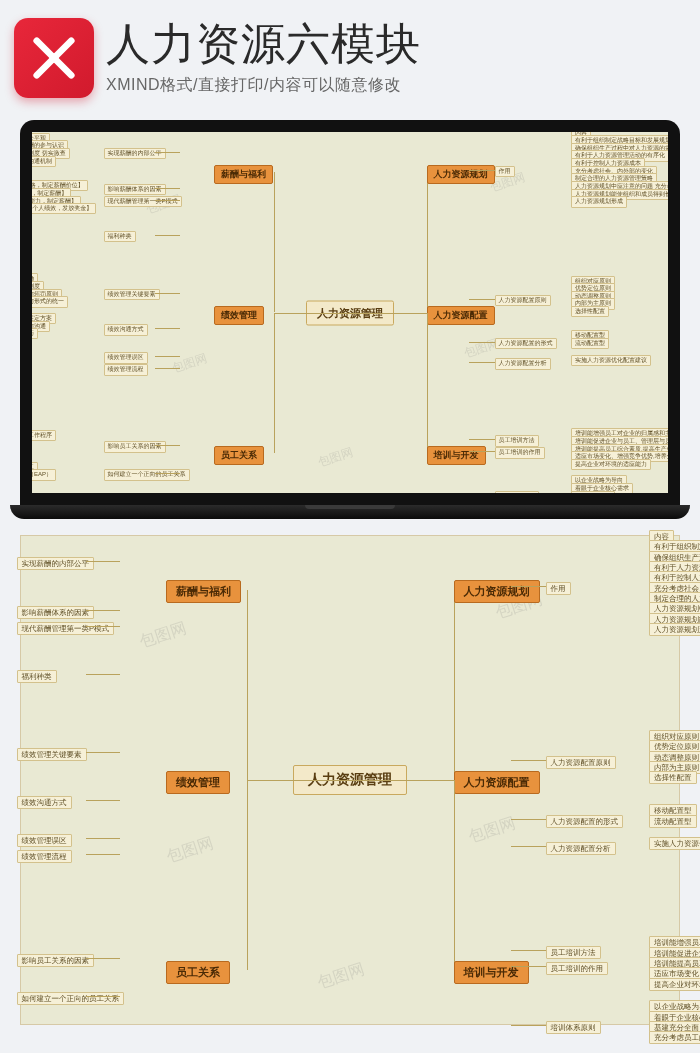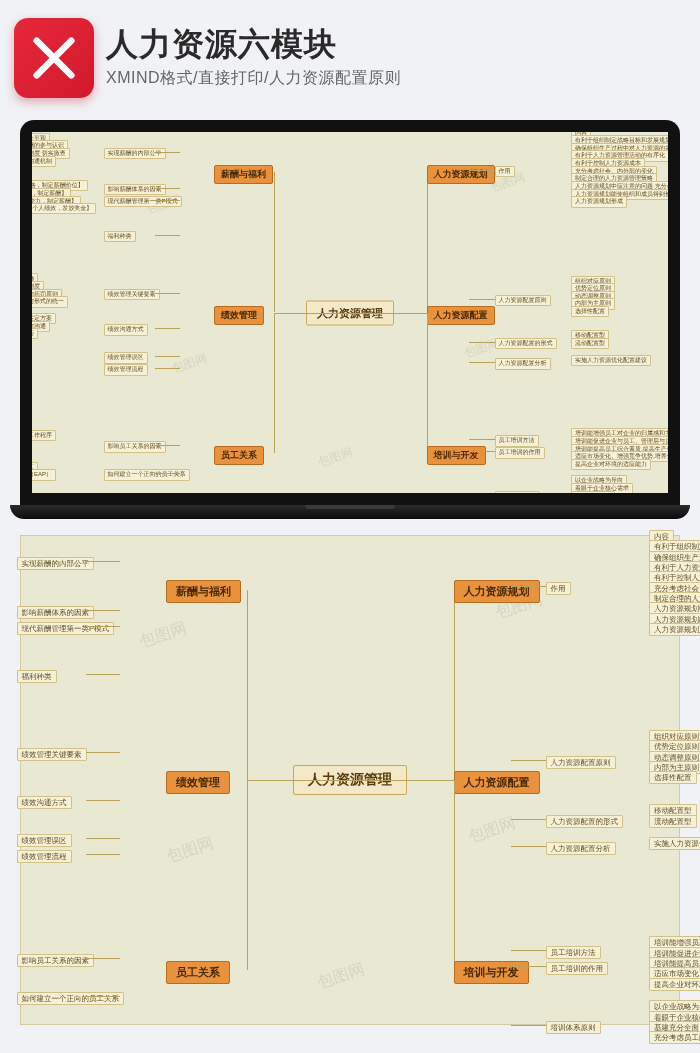--- a/index.html
+++ b/index.html
@@ -24,22 +24,22 @@
     border-radius: 14px;
     display: flex;
     align-items: center;
     justify-content: center;
     box-shadow: 0 4px 10px rgba(209,26,45,.35);
     flex-shrink: 0;
   }
   .logo svg { width: 46px; height: 46px; }
   .title-block { flex: 1; }
   .main-title {
-    font-size: 32px;
-    font-weight: 700;
+    font-size: 44px;
+    font-weight: 400;
     color: #2a2a2a;
     letter-spacing: 1px;
     line-height: 1.1;
   }
   .subtitle {
     font-size: 16px;
     color: #666;
     margin-top: 6px;
     letter-spacing: .5px;
   }
@@ -146,21 +146,21 @@
 
 <div class="header">
   <div class="logo">
     <svg viewBox="0 0 48 48">
       <path d="M6 6 L42 42 M42 6 L6 42" stroke="#fff" stroke-width="7" stroke-linecap="round" fill="none"></path>
       <circle cx="24" cy="24" r="5" fill="#fff"></circle>
     </svg>
   </div>
   <div class="title-block">
     <div class="main-title">人力资源六模块</div>
-    <div class="subtitle">XMIND格式/直接打印/人力资源配置原则</div>
+    <div class="subtitle">XMIND格式/直接打印/内容可以随意修改</div>
   </div>
 </div>
 
 <div class="preview-laptop">
   <div class="laptop-screen">
     <div class="mindmap" id="mm-small">
         <div class="watermark" style="left: 114.48px; top: 64.98px; font-size: 11.9px;">包图网</div>
         <div class="watermark" style="left: 457.92px; top: 43.32px; font-size: 11.9px;">包图网</div>
         <div class="watermark" style="left: 139.92px; top: 223.82px; font-size: 11.9px;">包图网</div>
         <div class="watermark" style="left: 432.48px; top: 209.38px; font-size: 11.9px;">包图网</div>

